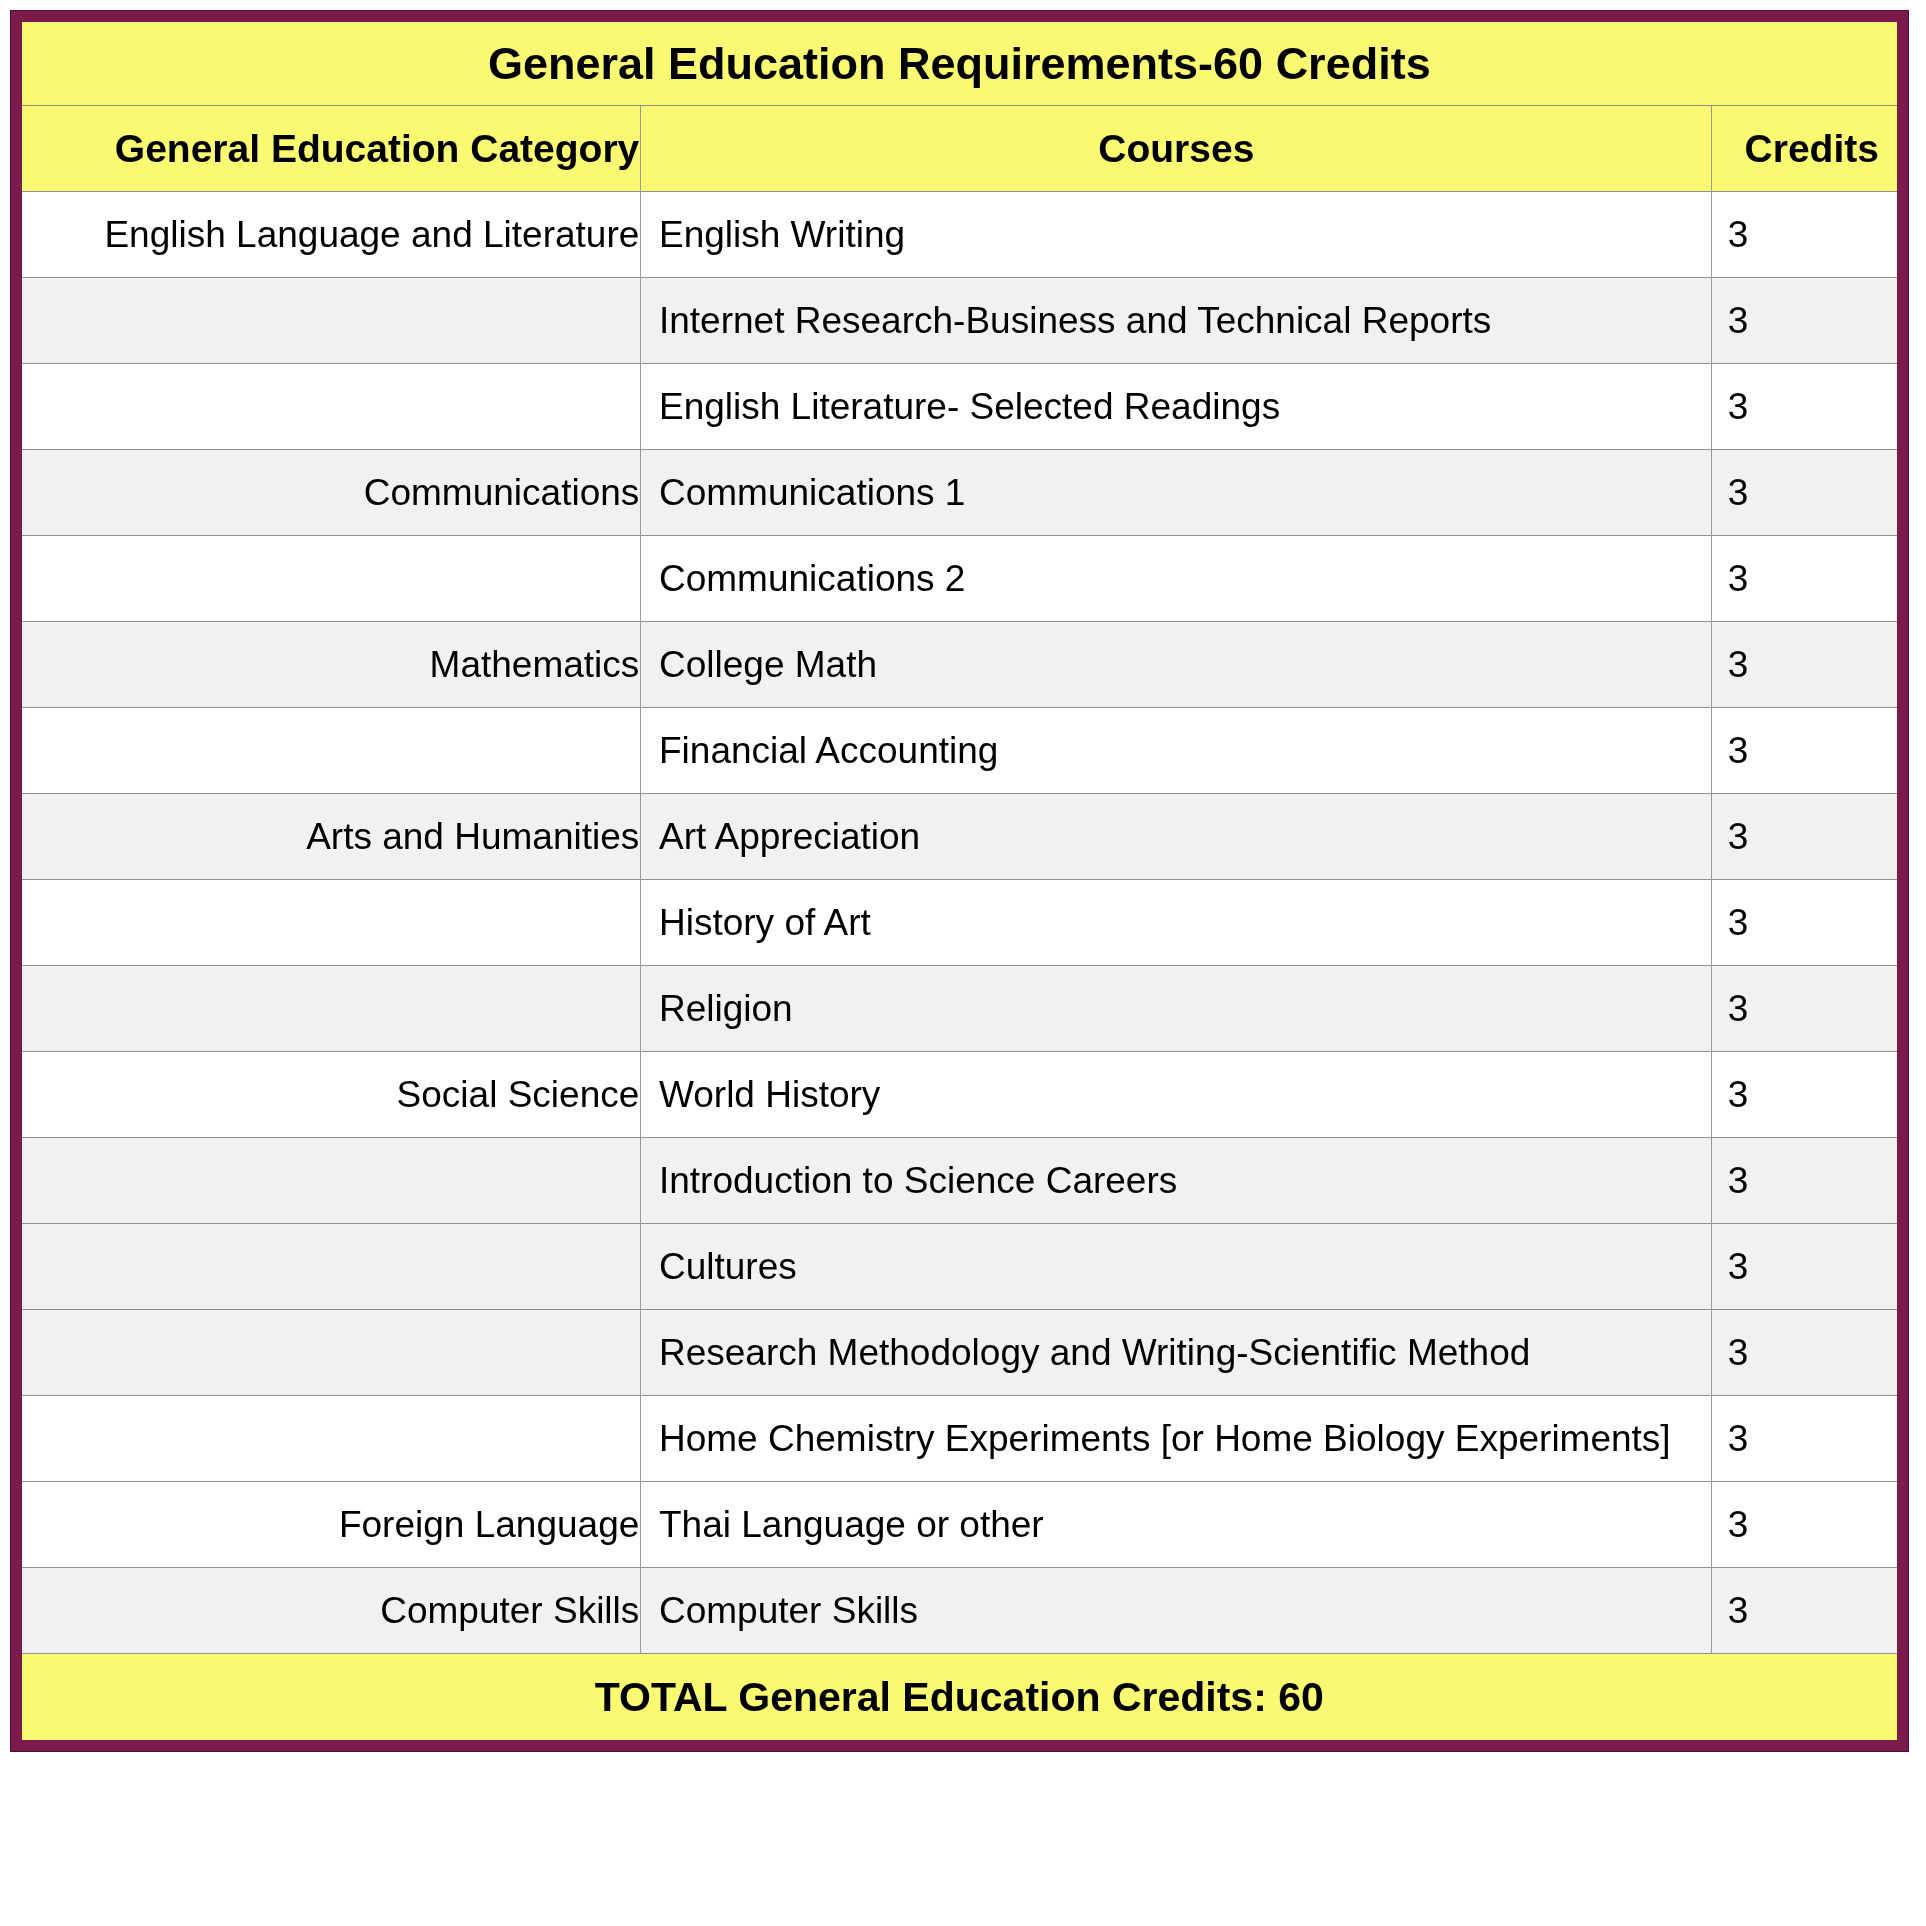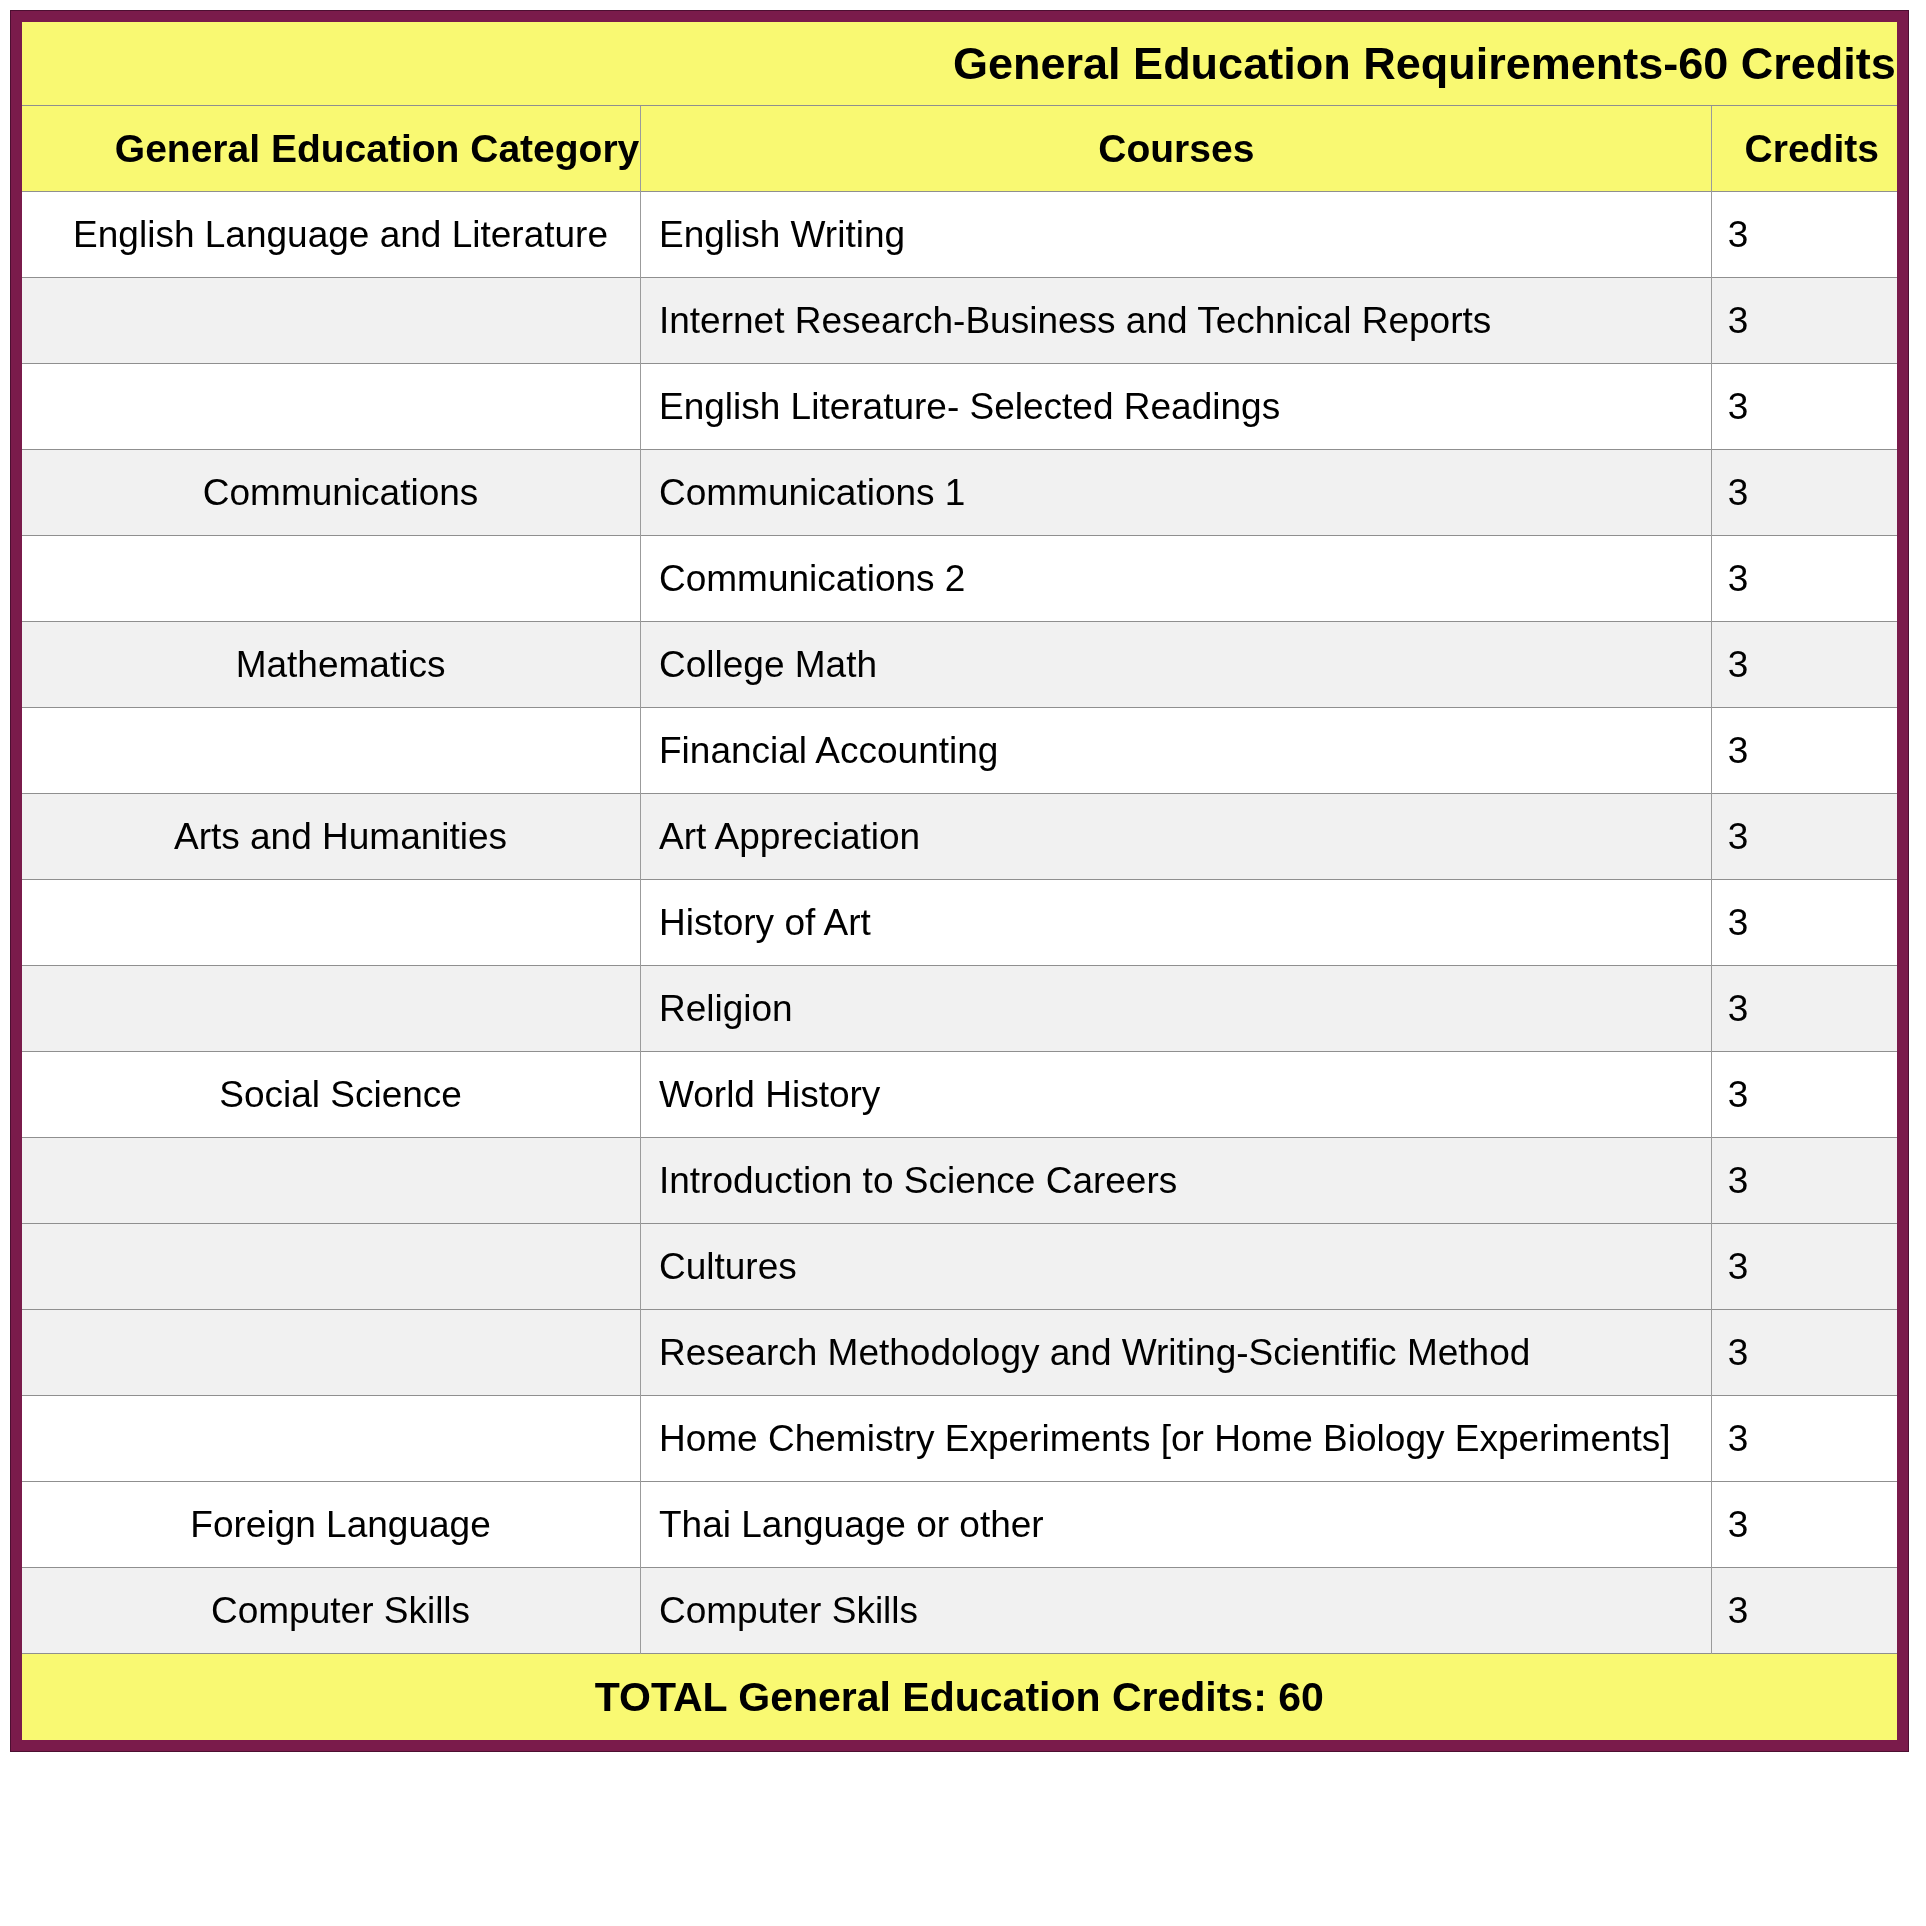--- a/index.html
+++ b/index.html
@@ -46,37 +46,37 @@
 
   
   tr + tr > td, tr + tr > th{border-top:1.9px solid var(--grid-h);}
 
   
   th.col-course, th.col-credits,
   td.course-cell, td.credits-cell{border-left:1.2px solid var(--grid-v);}
 
   .title-cell{
     background:var(--accent-yellow);
-    text-align:right;
+    text-align:center;
     font-weight:bold;
     font-size:45px;
   }
   tr.header-row th{
     background:var(--accent-yellow);
     font-weight:bold;
     font-size:39px;
   }
   th.col-category{text-align:right;padding-left:14px;}
   th.col-course{text-align:center;}
   th.col-credits{text-align:center;padding-left:15.4px;}
 
   tr.data-row{background:var(--row-white);}
   tr.data-row.alt{background:var(--row-alt);}
   tr.data-row td{font-size:37px;}
-  td.category-cell{text-align:center;padding-left:20px;}
+  td.category-cell{text-align:right;padding-left:20px;}
   td.course-cell{text-align:left;padding-left:17.7px;margin-top:35px;}
   td.credits-cell{text-align:left;padding-left:15.4px;}
 
   .footer-cell{
     background:var(--accent-yellow);
     text-align:center;
     font-weight:bold;
     font-size:41px;
   }
 </style>

